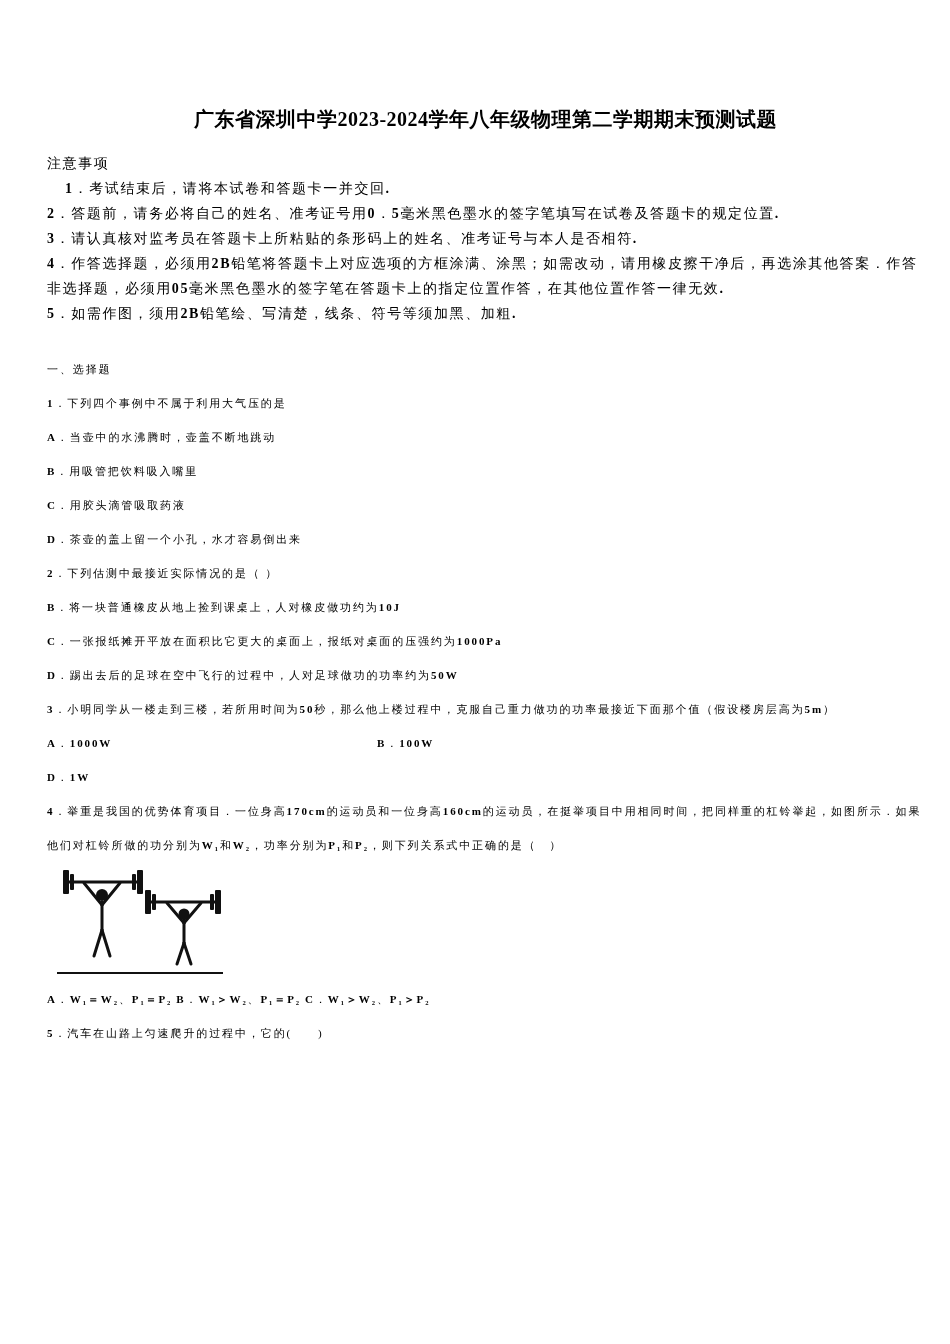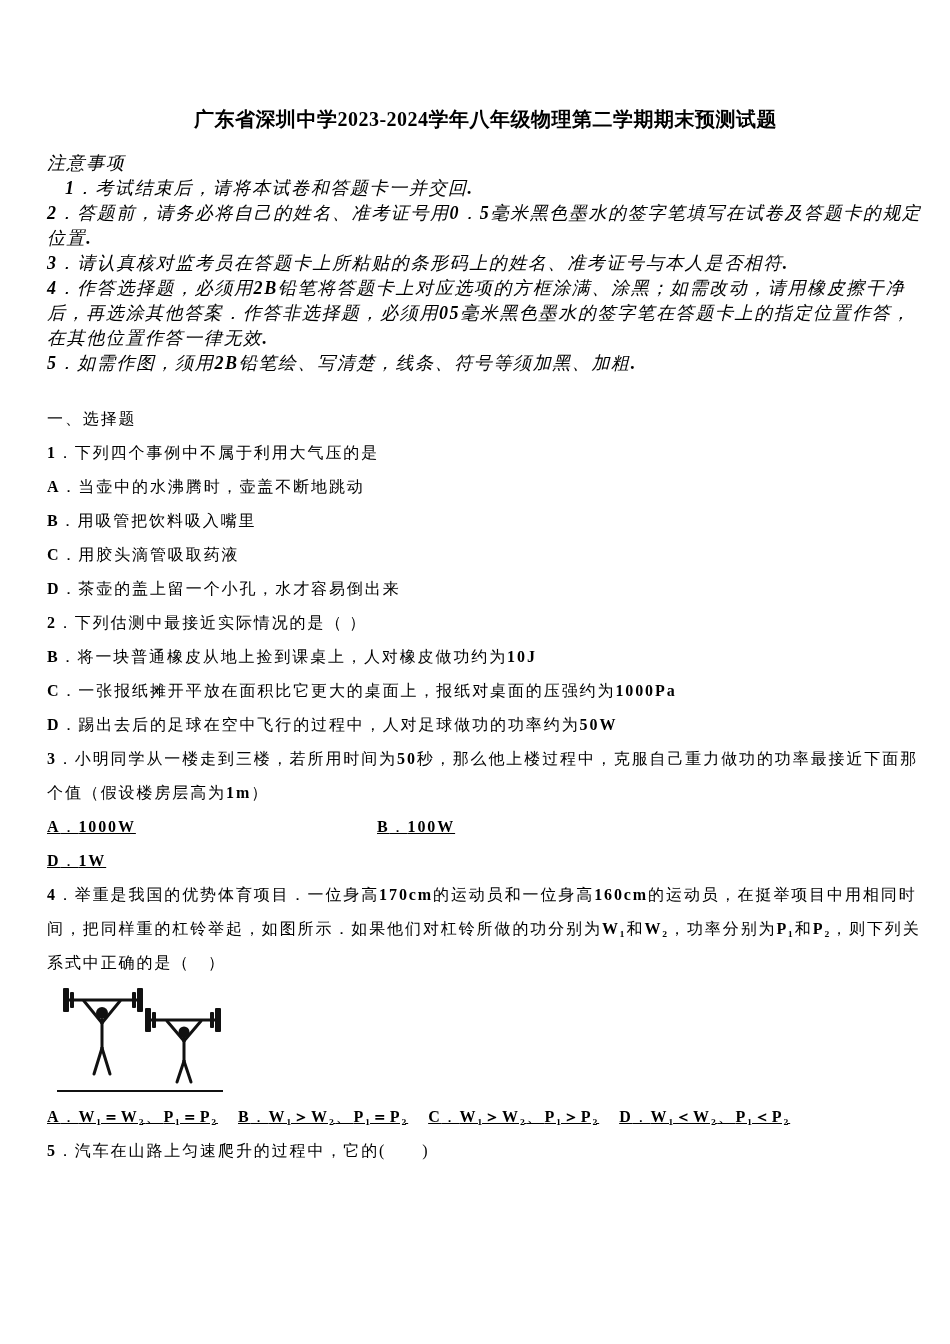--- a/index.html
+++ b/index.html
@@ -13,32 +13,32 @@
   .page { padding: 106px 26px 0 47px; }
 
   .title {
     margin: 0 0 18px 0;
     text-align: center;
     font-size: 20px;
     font-weight: bold;
     letter-spacing: 0.5px;
   }
 
-  .notice { font-size: 18px; line-height: 25px; letter-spacing: 1.6px; font-style: italic; }
+  .notice { font-size: 14px; line-height: 25px; letter-spacing: 1.6px; }
   .notice-line { margin: 0; }
   .notice-line.indent { padding-left: 18px; }
 
-  .questions { margin-top: 26px; font-size: 16px; line-height: 34px; letter-spacing: 1.9px; }
+  .questions { margin-top: 26px; font-size: 11px; line-height: 34px; letter-spacing: 1.9px; }
   .section-header { }
   .question { }
   .stem { }
   .option { }
 
-  .opt-grid { display: grid; grid-template-columns: 330px auto; justify-content: start; text-decoration: underline; }
-  .opt-row { display: flex; column-gap: 20px; white-space: nowrap; text-decoration: underline; }
+  .opt-grid { display: grid; grid-template-columns: 330px auto; justify-content: start; }
+  .opt-row { display: flex; column-gap: 4px; white-space: nowrap; }
 
   .figure-wrap { margin: 6px 0 2px 8px; height: 112px; line-height: 0; }
 
   b { font-weight: bold; }
 </style>
 </head>
 <body>
 
 <div class="page">
 
@@ -66,21 +66,21 @@
     </section>
 
     <section class="question">
       <div class="stem"><b>2</b>．下列估测中最接近实际情况的是（ ）</div>
       <div class="option"><b>B</b>．将一块普通橡皮从地上捡到课桌上，人对橡皮做功约为<b>10J</b></div>
       <div class="option"><b>C</b>．一张报纸摊开平放在面积比它更大的桌面上，报纸对桌面的压强约为<b>1000Pa</b></div>
       <div class="option"><b>D</b>．踢出去后的足球在空中飞行的过程中，人对足球做功的功率约为<b>50W</b></div>
     </section>
 
     <section class="question">
-      <div class="stem"><b>3</b>．小明同学从一楼走到三楼，若所用时间为<b>50</b>秒，那么他上楼过程中，克服自己重力做功的功率最接近下面那个值（假设楼房层高为<b>1m</b>）</div>
+      <div class="stem"><b>3</b>．小明同学从一楼走到三楼，若所用时间为<b>50</b>秒，那么他上楼过程中，克服自己重力做功的功率最接近下面那个值（假设楼房层高为<b>5m</b>）</div>
       <div class="opt-grid">
         <div class="option"><b>A</b>．<b>1000W</b></div>
         <div class="option"><b>B</b>．<b>100W</b></div>
         <div class="option"><b>D</b>．<b>1W</b></div>
       </div>
     </section>
 
     <section class="question">
       <div class="stem"><b>4</b>．举重是我国的优势体育项目．一位身高<b>170cm</b>的运动员和一位身高<b>160cm</b>的运动员，在挺举项目中用相同时间，把同样重的杠铃举起，如图所示．如果他们对杠铃所做的功分别为<b>W₁</b>和<b>W₂</b>，功率分别为<b>P₁</b>和<b>P₂</b>，则下列关系式中正确的是（　）</div>
 
@@ -117,21 +117,20 @@
             <rect x="160" y="22" width="6" height="24" rx="1"></rect>
           </g>
           <line x1="2" y1="105" x2="168" y2="105" stroke="#111111" stroke-width="2"></line>
         </svg>
       </div>
 
       <div class="opt-row">
         <div class="option"><b>A</b>．<b>W₁＝W₂</b>、<b>P₁＝P₂</b></div>
         <div class="option"><b>B</b>．<b>W₁＞W₂</b>、<b>P₁＝P₂</b></div>
         <div class="option"><b>C</b>．<b>W₁＞W₂</b>、<b>P₁＞P₂</b></div>
-        <div class="option"><b>D</b>．<b>W₁＜W₂</b>、<b>P₁＜P₂</b></div>
       </div>
     </section>
 
     <section class="question">
       <div class="stem"><b>5</b>．汽车在山路上匀速爬升的过程中，它的(　　)</div>
     </section>
 
   </main>
 </div>
 

